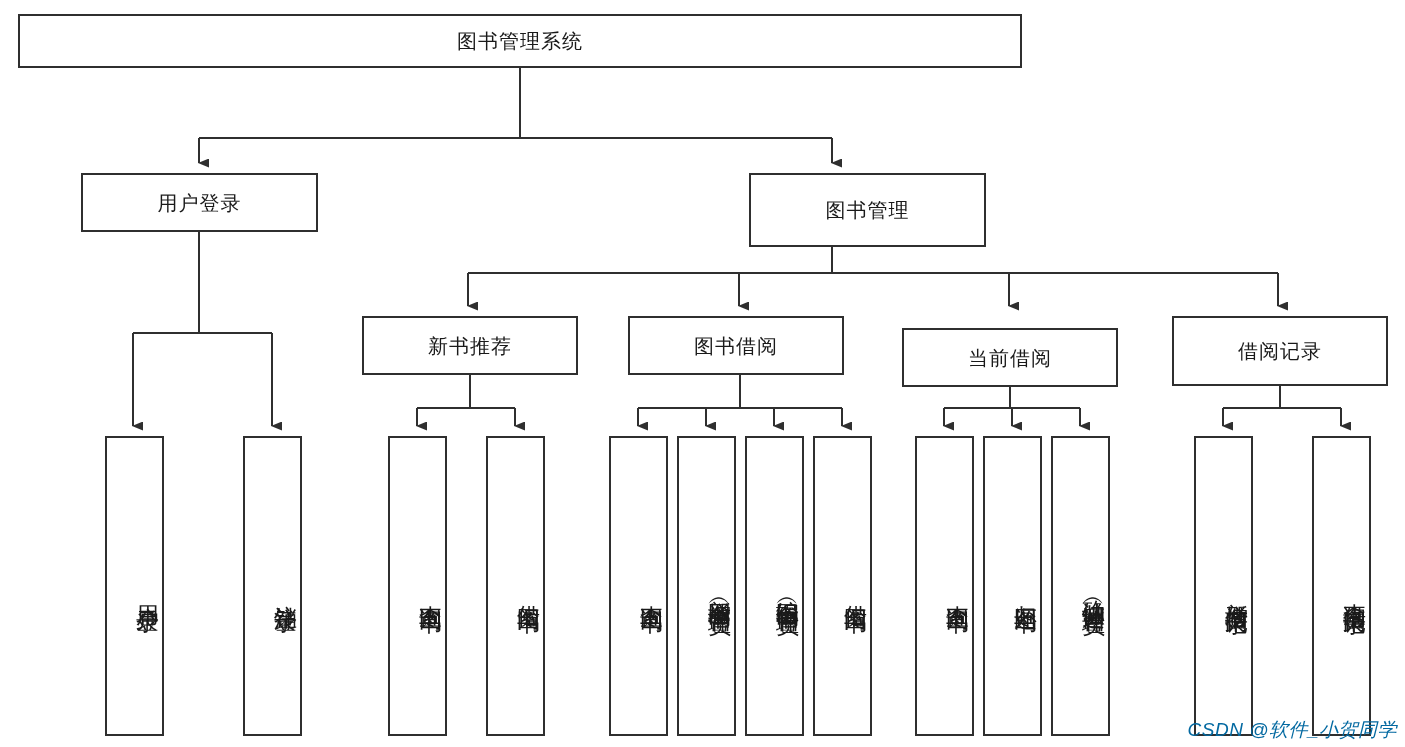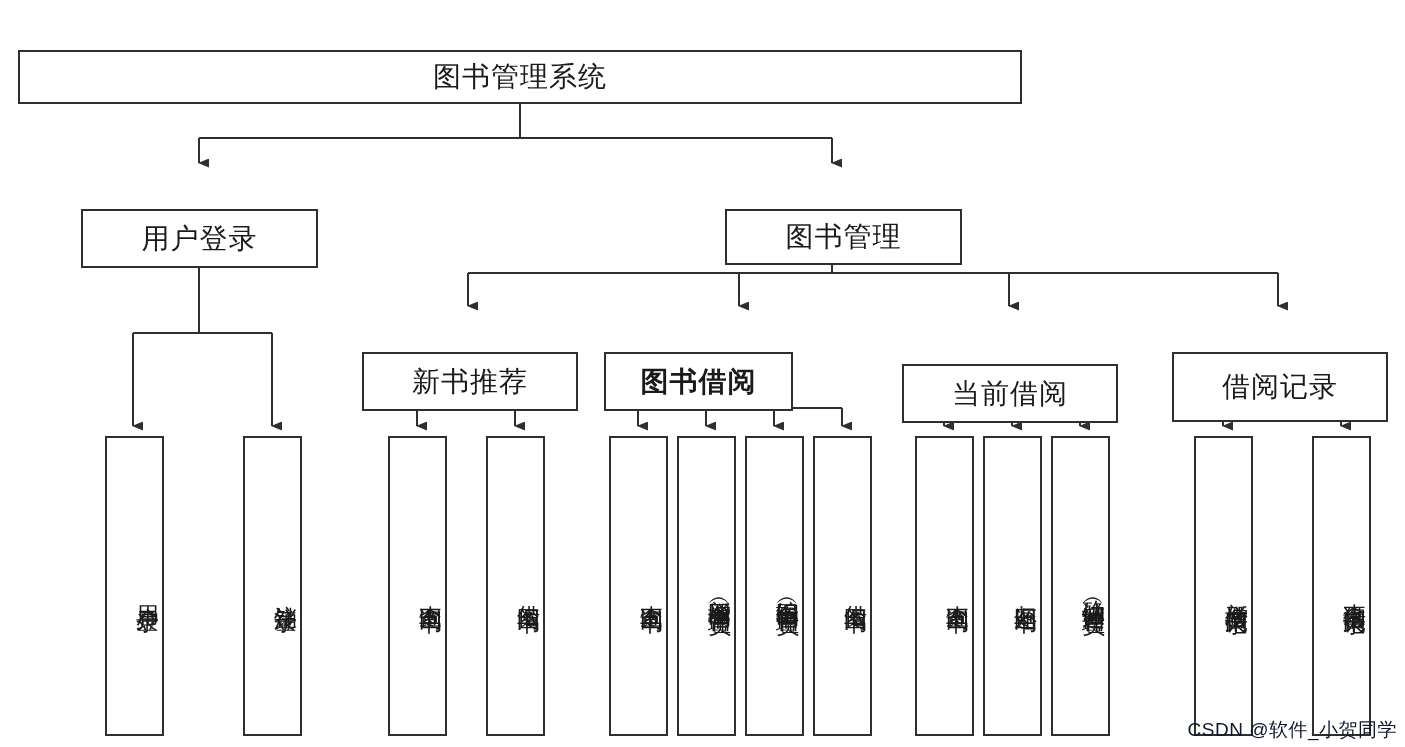--- a/index.html
+++ b/index.html
@@ -31,48 +31,48 @@
     background: #ffffff;
     border: 2px solid #2f2f2f;
     display: flex;
     align-items: center;
     justify-content: center;
     text-align: center;
     color: #1a1a1a;
     z-index: 2;
   }
   .node.horiz {
-    font-size: 28px;
+    font-size: 20px;
     line-height: 1.2;
     letter-spacing: 1px;
-    margin-top: 36px;
   }
   .node.vert {
     writing-mode: vertical-rl;
     text-orientation: upright;
     font-size: 23px;
     line-height: 1.22;
     letter-spacing: 2px;
     padding-top: 10px;
     align-items: flex-start;
     justify-content: center;
   }
   .node.vert .label {
     writing-mode: vertical-rl;
     text-orientation: upright;
   }
   .watermark {
     position: absolute;
     right: 8px;
     bottom: 4px;
     font-size: 19px;
-    color: #0f172a;
+    color: #0369a1;
     letter-spacing: 0.5px;
     z-index: 3;
     white-space: nowrap;
+    font-style: italic;
   }
 </style>
 </head>
 <body>
 
 <div id="canvas">
 
   <svg id="wires" viewBox="0 0 1405 747" xmlns="http://www.w3.org/2000/svg">
     <defs>
       <marker id="arrowhead" markerWidth="9" markerHeight="11" refX="4.5" refY="10" orient="auto" markerUnits="userSpaceOnUse">
@@ -124,29 +124,29 @@
   </svg>
 
   <div class="node horiz" style="left:18px; top:14px; width:1004px; height:54px;">
     <span class="label">图书管理系统</span>
   </div>
 
   <div class="node horiz" style="left:81px; top:173px; width:237px; height:59px;">
     <span class="label">用户登录</span>
   </div>
 
-  <div class="node horiz" style="left:725px; top:173px; width:237px; height:56px;font-family:Liberation Serif, serif;">
+  <div class="node horiz" style="left:749px; top:173px; width:237px; height:74px;font-family:Liberation Serif, serif;">
     <span class="label">图书管理</span>
   </div>
 
   <div class="node horiz" style="left:362px; top:316px; width:216px; height:59px;font-family:Liberation Serif, serif;">
     <span class="label">新书推荐</span>
   </div>
 
-  <div class="node horiz" style="left:604px; top:316px; width:189px; height:59px;font-weight:bold;">
+  <div class="node horiz" style="left:628px; top:316px; width:216px; height:59px;">
     <span class="label">图书借阅</span>
   </div>
 
   <div class="node horiz" style="left:902px; top:328px; width:216px; height:59px;">
     <span class="label">当前借阅</span>
   </div>
 
   <div class="node horiz" style="left:1172px; top:316px; width:216px; height:70px;">
     <span class="label">借阅记录</span>
   </div>

